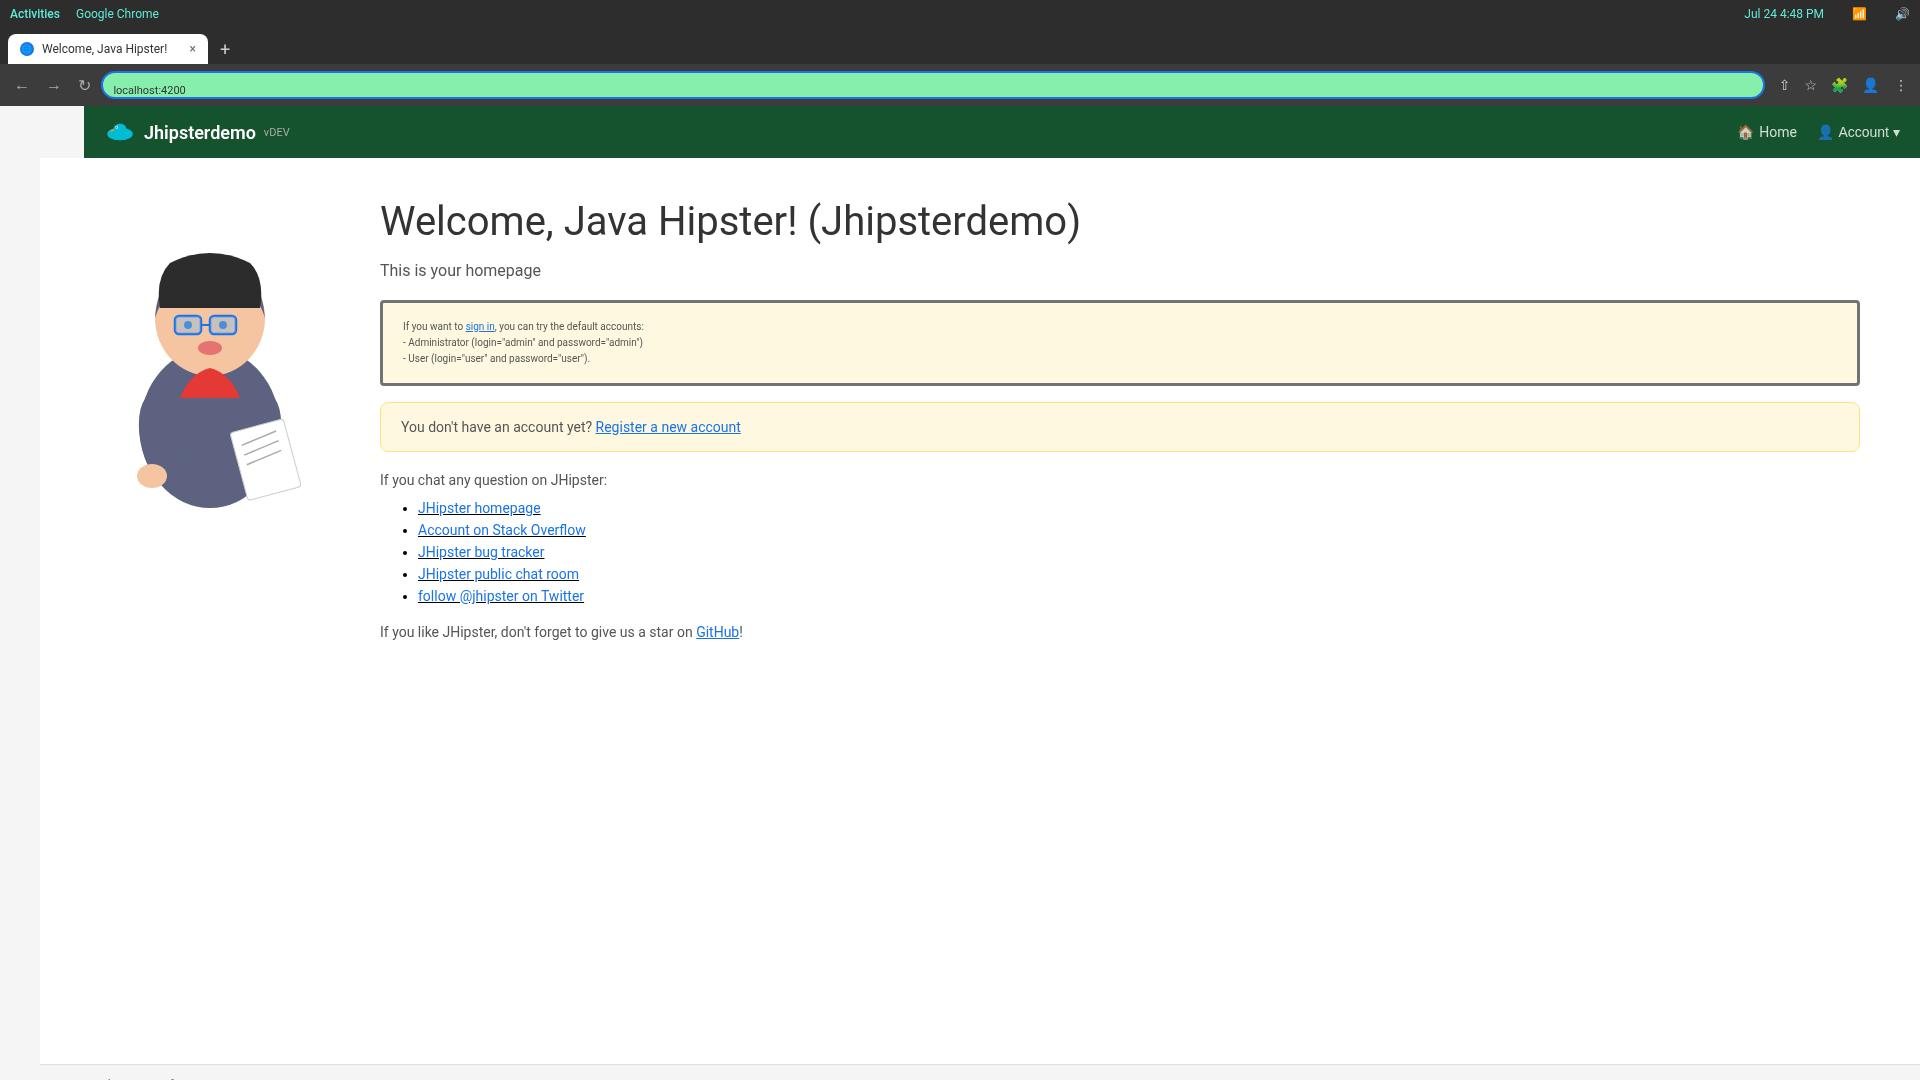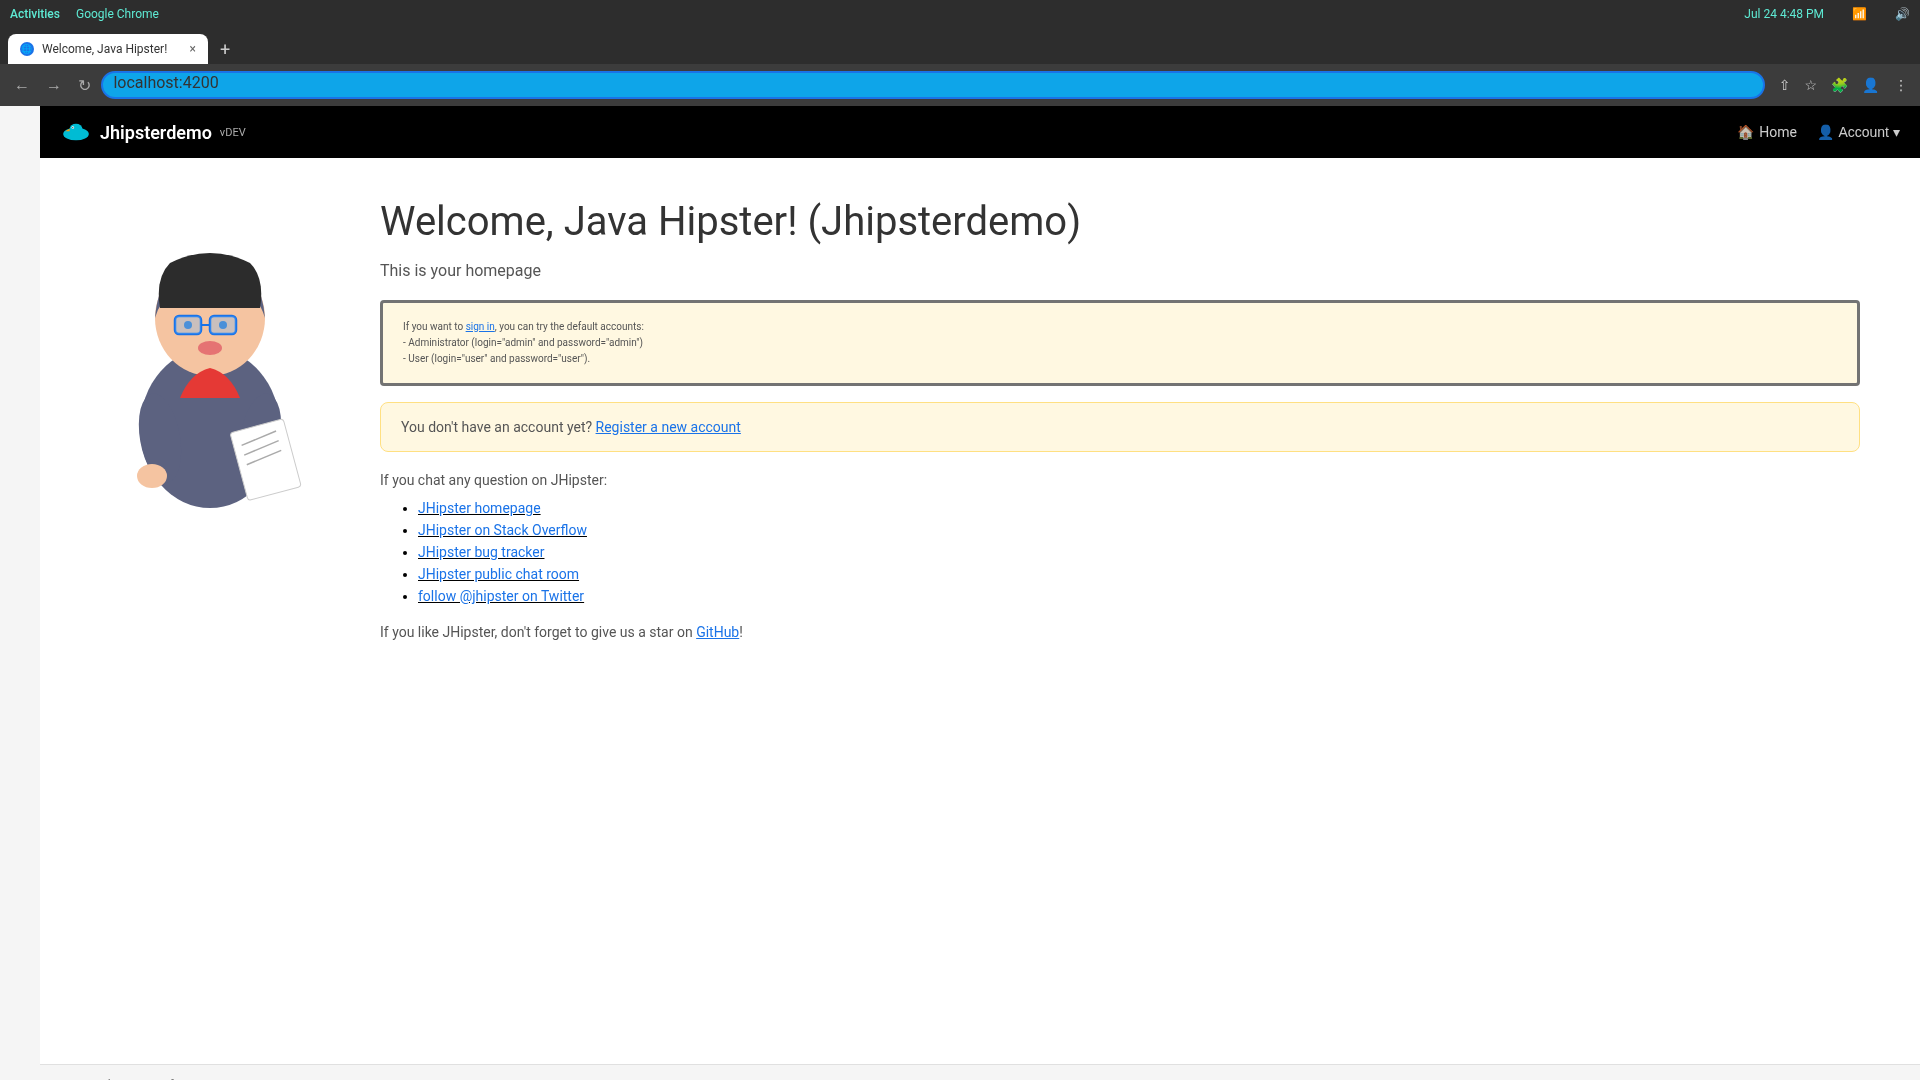--- a/index.html
+++ b/index.html
@@ -57,47 +57,48 @@
       color: #aaa;
       background: none;
       border: none;
       font-size: 16px;
       cursor: pointer;
       padding: 4px 6px;
       border-radius: 50%;
     }
     .address-bar {
       flex: 1;
-      background: #0ea5e9;
+      background: #86efac;
       border-radius: 20px;
       height: 28px;
       display: flex;
-      align-items: flex-start;
+      align-items: flex-end;
       padding: 0 10px;
-      font-size: 16px;
+      font-size: 11px;
       color: #333;
       border: 2px solid #1a73e8;
     }
     .address-text { color: #333; flex: 1; }
     .toolbar-icons { display: flex; align-items: center; gap: 6px; margin-left: 6px; }
     .toolbar-icon { color: #ccc; font-size: 14px; cursor: pointer; padding: 4px; border-radius: 50%; }
 
     
     .app-wrapper {
       margin-left: 40px;
     }
 
     
     .app-navbar {
-      background: #000000;
+      background: #14532d;
       height: 52px;
       display: flex;
       align-items: center;
       padding: 0 20px;
       justify-content: space-between;
+      margin-left: 44px;
     }
     .navbar-brand {
       display: flex;
       align-items: center;
       gap: 8px;
       color: #fff;
       font-size: 18px;
       font-weight: 600;
       text-decoration: none;
     }
@@ -341,21 +342,21 @@
       </div>
 
       <div class="alert-warning">
         <span>You don't have an account yet?  </span><a class="register-link" href="#">Register a new account</a>
       </div>
 
       <p class="question-text">If you chat any question on JHipster:</p>
 
       <ul class="links-list">
         <li><a href="#">JHipster homepage</a></li>
-        <li><a href="#">JHipster on Stack Overflow</a></li>
+        <li><a href="#">Account on Stack Overflow</a></li>
         <li><a href="#">JHipster bug tracker</a></li>
         <li><a href="#">JHipster public chat room</a></li>
         <li><a href="#">follow @jhipster on Twitter</a></li>
       </ul>
 
       <p class="star-text">
         <span>If you like JHipster, don't forget to give us a star on </span><a href="#"><span>GitHub</span></a><span>!</span>
       </p>
     </div>
   </div>

